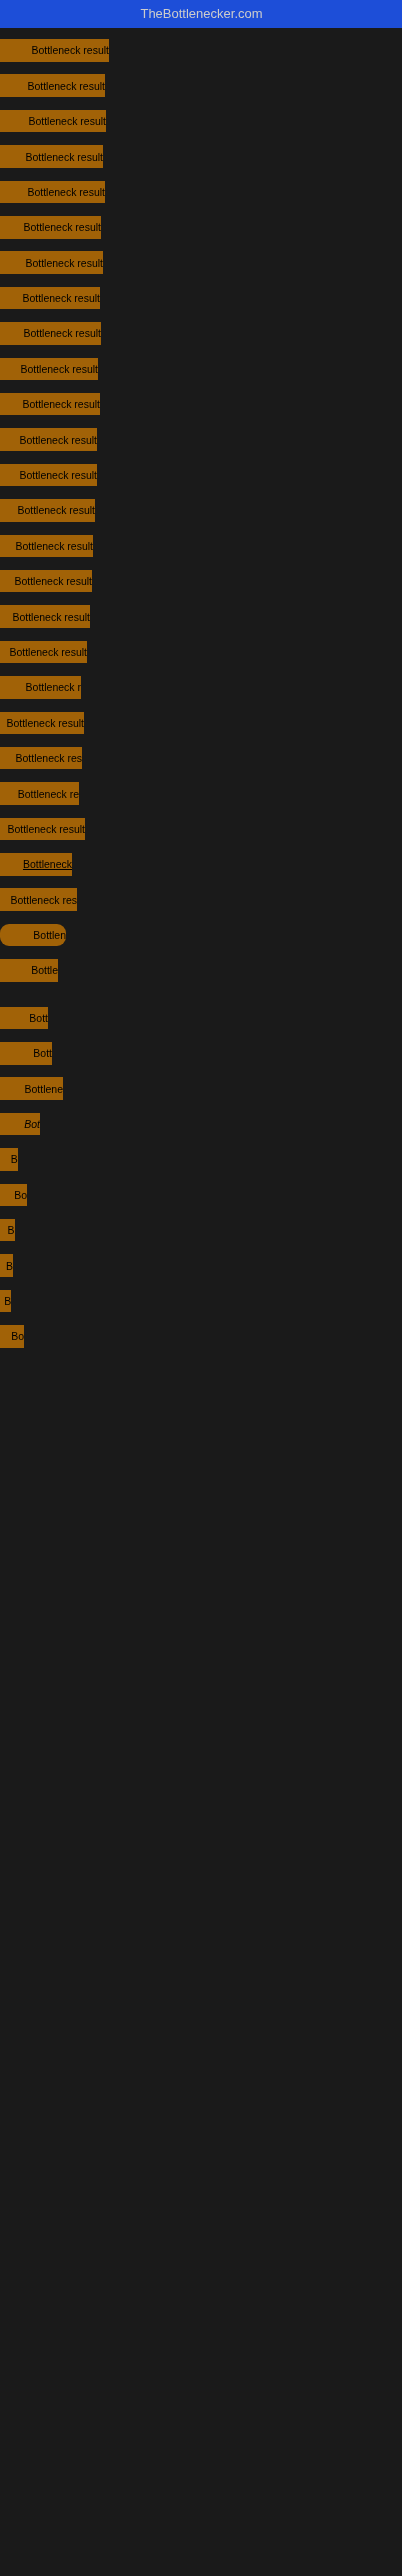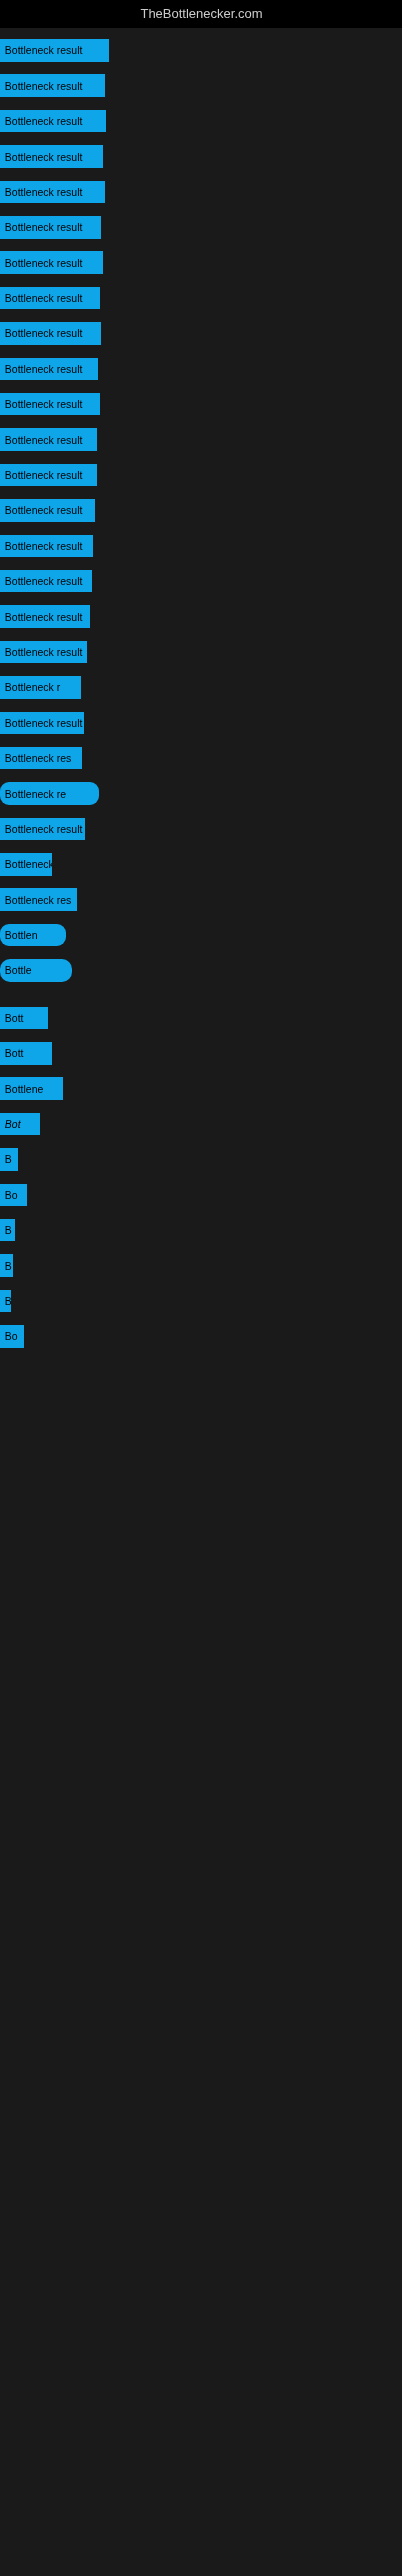--- a/index.html
+++ b/index.html
@@ -12,39 +12,40 @@
       width: 403px;
       min-height: 2576px;
       font-family: Arial, sans-serif;
       position: relative;
     }
     .site-title {
       text-align: center;
       color: #cccccc;
       font-size: 13px;
       padding: 6.4px 0;
-      background-color: #000000;
+      background-color: #1d4ed8;
     }
     .bar-container {
       position: relative;
       width: 403px;
     }
     .bar-item {
       display: flex;
       align-items: center;
       margin-bottom: 1.6px;
     }
     .bar {
-      background-color: #0ea5e9;
+      background-color: #a16207;
       height: 22.5px;
       display: flex;
       align-items: center;
       padding-left: 4.8px;
       overflow: hidden;
       white-space: nowrap;
+      justify-content: flex-end;
     }
     .bar-label {
       color: #000000;
       font-size: 10.5px;
       font-weight: normal;
     }
     .row-gap {
       height: 11.3px;
       background-color: #1a1a1a;
     }
@@ -178,51 +179,51 @@
       </div>
     </div>
     <div class="row-gap"></div>
     <div class="bar-item">
       <div class="bar" style="width: 82px;">
         <span class="bar-label">Bottleneck res</span>
       </div>
     </div>
     <div class="row-gap"></div>
     <div class="bar-item">
-      <div class="bar" style="width: 99px; border-radius: 9px;">
+      <div class="bar" style="width: 79px;">
         <span class="bar-label">Bottleneck re</span>
       </div>
     </div>
     <div class="row-gap"></div>
     <div class="bar-item">
       <div class="bar" style="width: 85px;">
         <span class="bar-label">Bottleneck result</span>
       </div>
     </div>
     <div class="row-gap"></div>
     <div class="bar-item">
-      <div class="bar" style="width: 52px;">
+      <div class="bar" style="width: 72px; text-decoration: underline;">
         <span class="bar-label">Bottleneck</span>
       </div>
     </div>
     <div class="row-gap"></div>
     <div class="bar-item">
       <div class="bar" style="width: 77px;">
         <span class="bar-label">Bottleneck res</span>
       </div>
     </div>
     <div class="row-gap"></div>
     <div class="bar-item">
       <div class="bar" style="width: 66px; border-radius: 9px;">
         <span class="bar-label">Bottlen</span>
       </div>
     </div>
     <div class="row-gap"></div>
     <div class="bar-item">
-      <div class="bar" style="width: 72px; border-radius: 10px;">
+      <div class="bar" style="width: 58px;">
         <span class="bar-label">Bottle</span>
       </div>
     </div>
     <div class="row-gap"></div>
     <div class="bar-item">
       <div class="bar" style="width: 48px; margin-top: 12px;">
         <span class="bar-label">Bott</span>
       </div>
     </div>
     <div class="row-gap"></div>

